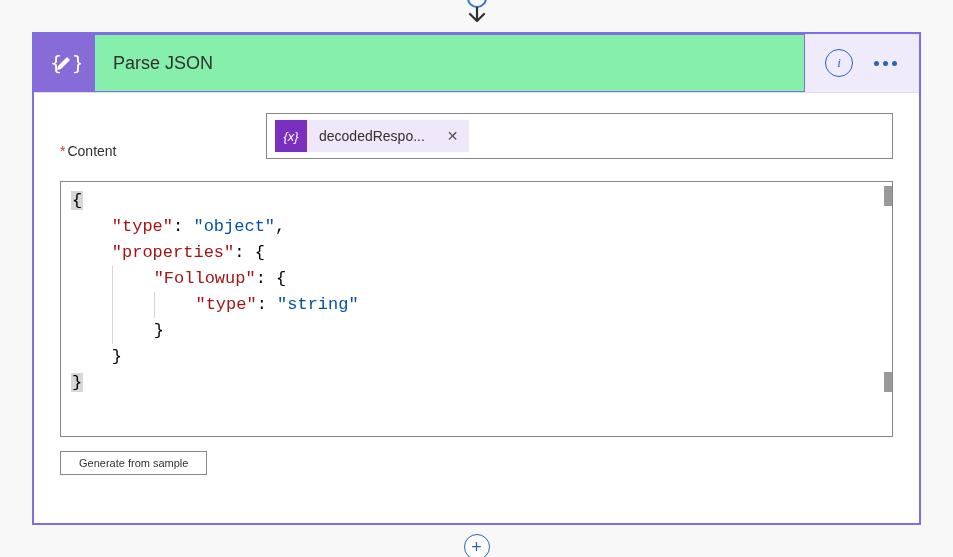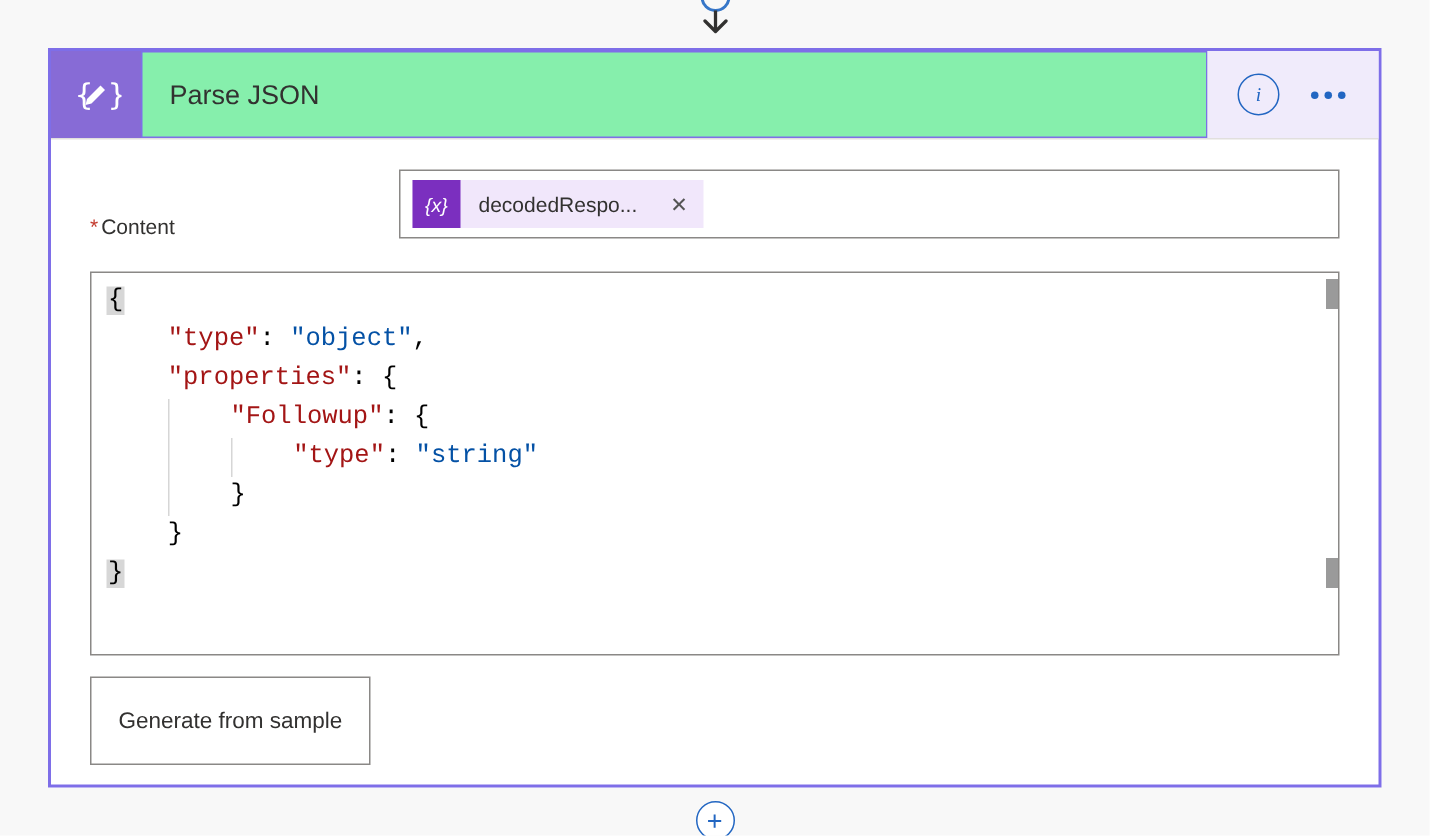--- a/index.html
+++ b/index.html
@@ -181,22 +181,22 @@
     .indent-guide {
       border-left: 1px solid #d6d6d6;
       display: inline-block;
       height: 26px;
       vertical-align: top;
     }
     .generate-button {
       margin-top: 14px;
       border: 1px solid #8a8886;
       background: #fff;
-      padding: 20px 18px;
-      font-size: 15px;
+      padding: 5px 18px;
+      font-size: 11px;
       color: #323130;
       cursor: pointer;
       font-family: inherit;
     }
     .connector-bottom {
       position: absolute;
       bottom: -3px;
       left: 50%;
       transform: translateX(-50%);
     }

